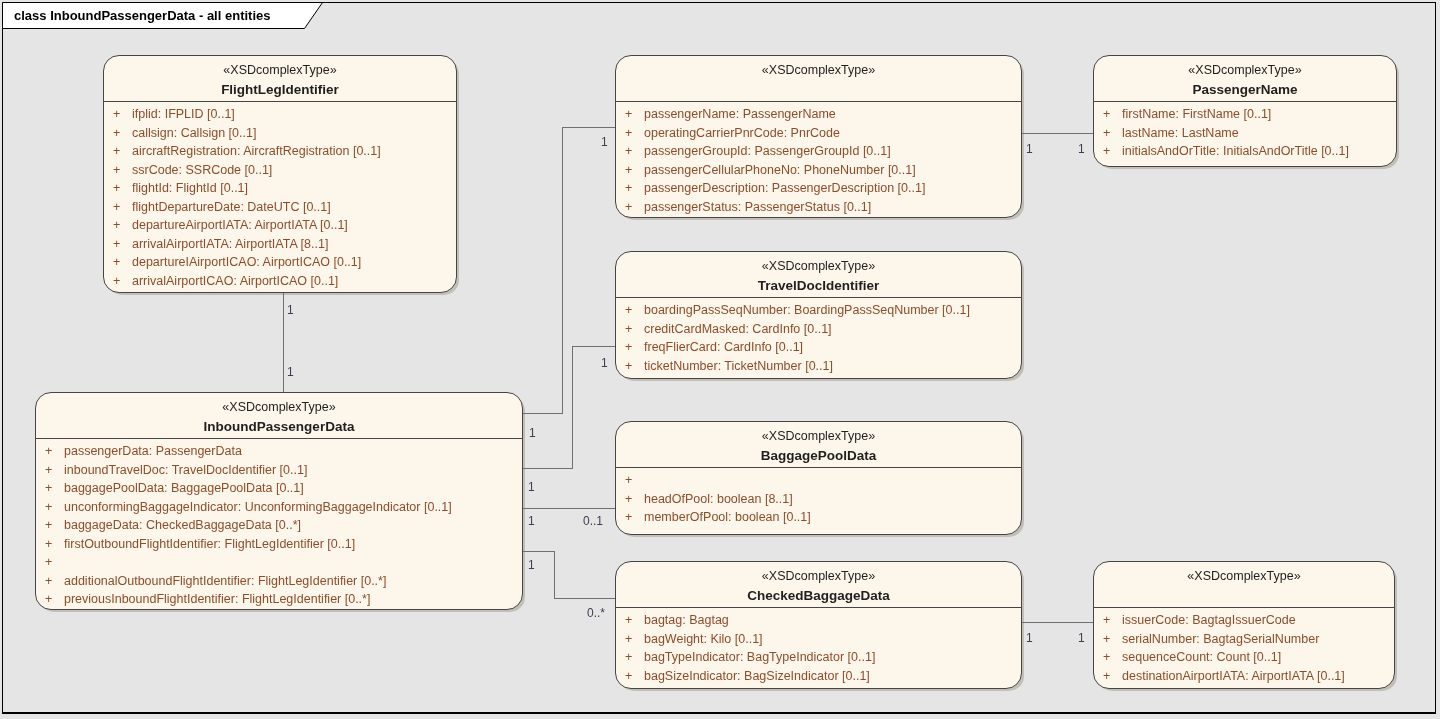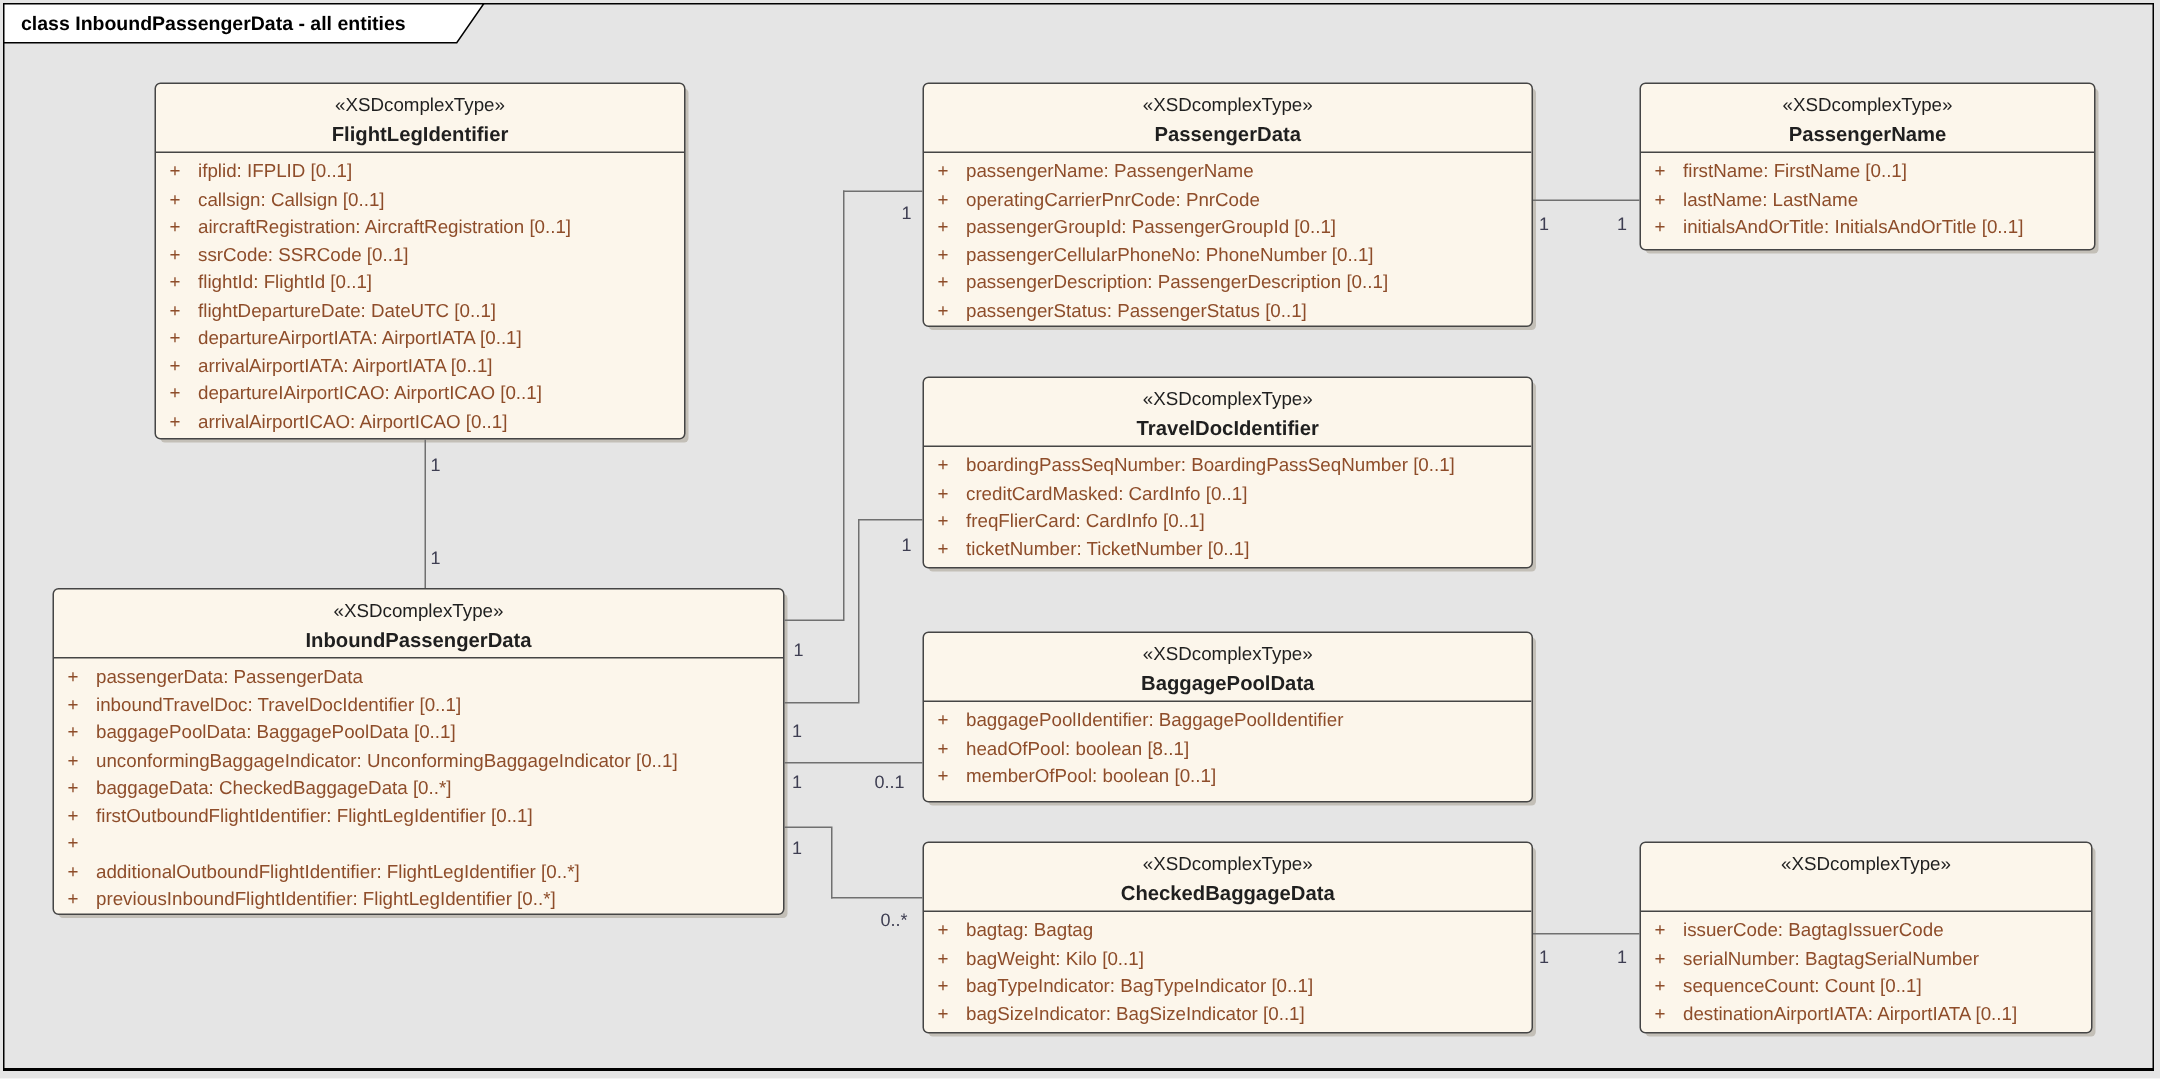--- a/index.html
+++ b/index.html
@@ -1,21 +1,21 @@
 <!DOCTYPE html>
 <html><head>
 <meta charset="utf-8">
 <style>
   html,body{margin:0;padding:0;background:#ffffff;}
   body{font-family:"Liberation Sans", sans-serif;}
   #canvas{position:relative;width:1440px;height:719px;background:#e5e5e5;overflow:hidden;}
   .frame{position:absolute;left:2px;top:2px;width:1434px;height:712px;border:1px solid #000;border-bottom-width:2px;box-sizing:border-box;}
   .tab{position:absolute;left:2px;top:2px;width:322px;height:28px;}
   .tab-title{position:absolute;left:12px;top:6px;font-size:13px;font-weight:bold;color:#000;white-space:nowrap;}
-  .uml-class{position:absolute;background:#FCF6EB;border:1px solid #454545;border-radius:4px;box-shadow:3px 3px 0 -1px #c3bfb7;box-sizing:border-box;overflow:hidden;}
+  .uml-class{position:absolute;background:#FCF6EB;border:1px solid #454545;border-radius:16px;box-shadow:3px 3px 0 -1px #c3bfb7;box-sizing:border-box;overflow:hidden;}
   .uml-head{border-bottom:1px solid #454545;text-align:center;padding-top:5px;height:46px;box-sizing:border-box;color:#1f1f1f;}
   .stereo{font-size:12.5px;line-height:19px;}
   .cname{font-size:13.5px;font-weight:bold;line-height:19px;}
   .uml-attrs{padding-top:3px;color:#8E4D2A;font-size:12.5px;}
   .attr-row{height:18.5px;line-height:18.5px;white-space:nowrap;display:flex;}
   .plus{width:19px;padding-left:9px;flex:0 0 auto;}
   .attr-text{flex:0 0 auto;}
   .cline{position:absolute;background:#707070;}
   .mult{position:absolute;font-size:12px;color:#3E3E52;line-height:14px;white-space:nowrap;}
 </style>
@@ -62,37 +62,36 @@
       <div class="attr-row">
           <span class="plus">+</span>
           <span class="attr-text">flightDepartureDate: DateUTC [0..1]</span>
         </div>
       <div class="attr-row">
           <span class="plus">+</span>
           <span class="attr-text">departureAirportIATA: AirportIATA [0..1]</span>
         </div>
       <div class="attr-row">
           <span class="plus">+</span>
-          <span class="attr-text">arrivalAirportIATA: AirportIATA [0..1]</span>
+          <span class="attr-text">arrivalAirportIATA: AirportIATA [8..1]</span>
         </div>
       <div class="attr-row">
           <span class="plus">+</span>
           <span class="attr-text">departureIAirportICAO: AirportICAO [0..1]</span>
         </div>
       <div class="attr-row">
           <span class="plus">+</span>
           <span class="attr-text">arrivalAirportICAO: AirportICAO [0..1]</span>
         </div>
     </div>
   </div>
 
   <div class="uml-class" style="left:615px;top:55px;width:407px;height:163px">
     <div class="uml-head">
       <div class="stereo">«XSDcomplexType»</div>
-      <div class="cname">PassengerData</div>
     </div>
     <div class="uml-attrs">
       <div class="attr-row">
           <span class="plus">+</span>
           <span class="attr-text">passengerName: PassengerName</span>
         </div>
       <div class="attr-row">
           <span class="plus">+</span>
           <span class="attr-text">operatingCarrierPnrCode: PnrCode</span>
         </div>
@@ -206,21 +205,20 @@
   </div>
 
   <div class="uml-class" style="left:615px;top:421px;width:407px;height:114px">
     <div class="uml-head">
       <div class="stereo">«XSDcomplexType»</div>
       <div class="cname">BaggagePoolData</div>
     </div>
     <div class="uml-attrs">
       <div class="attr-row">
           <span class="plus">+</span>
-          <span class="attr-text">baggagePoolIdentifier: BaggagePoolIdentifier</span>
         </div>
       <div class="attr-row">
           <span class="plus">+</span>
           <span class="attr-text">headOfPool: boolean [8..1]</span>
         </div>
       <div class="attr-row">
           <span class="plus">+</span>
           <span class="attr-text">memberOfPool: boolean [0..1]</span>
         </div>
     </div>

